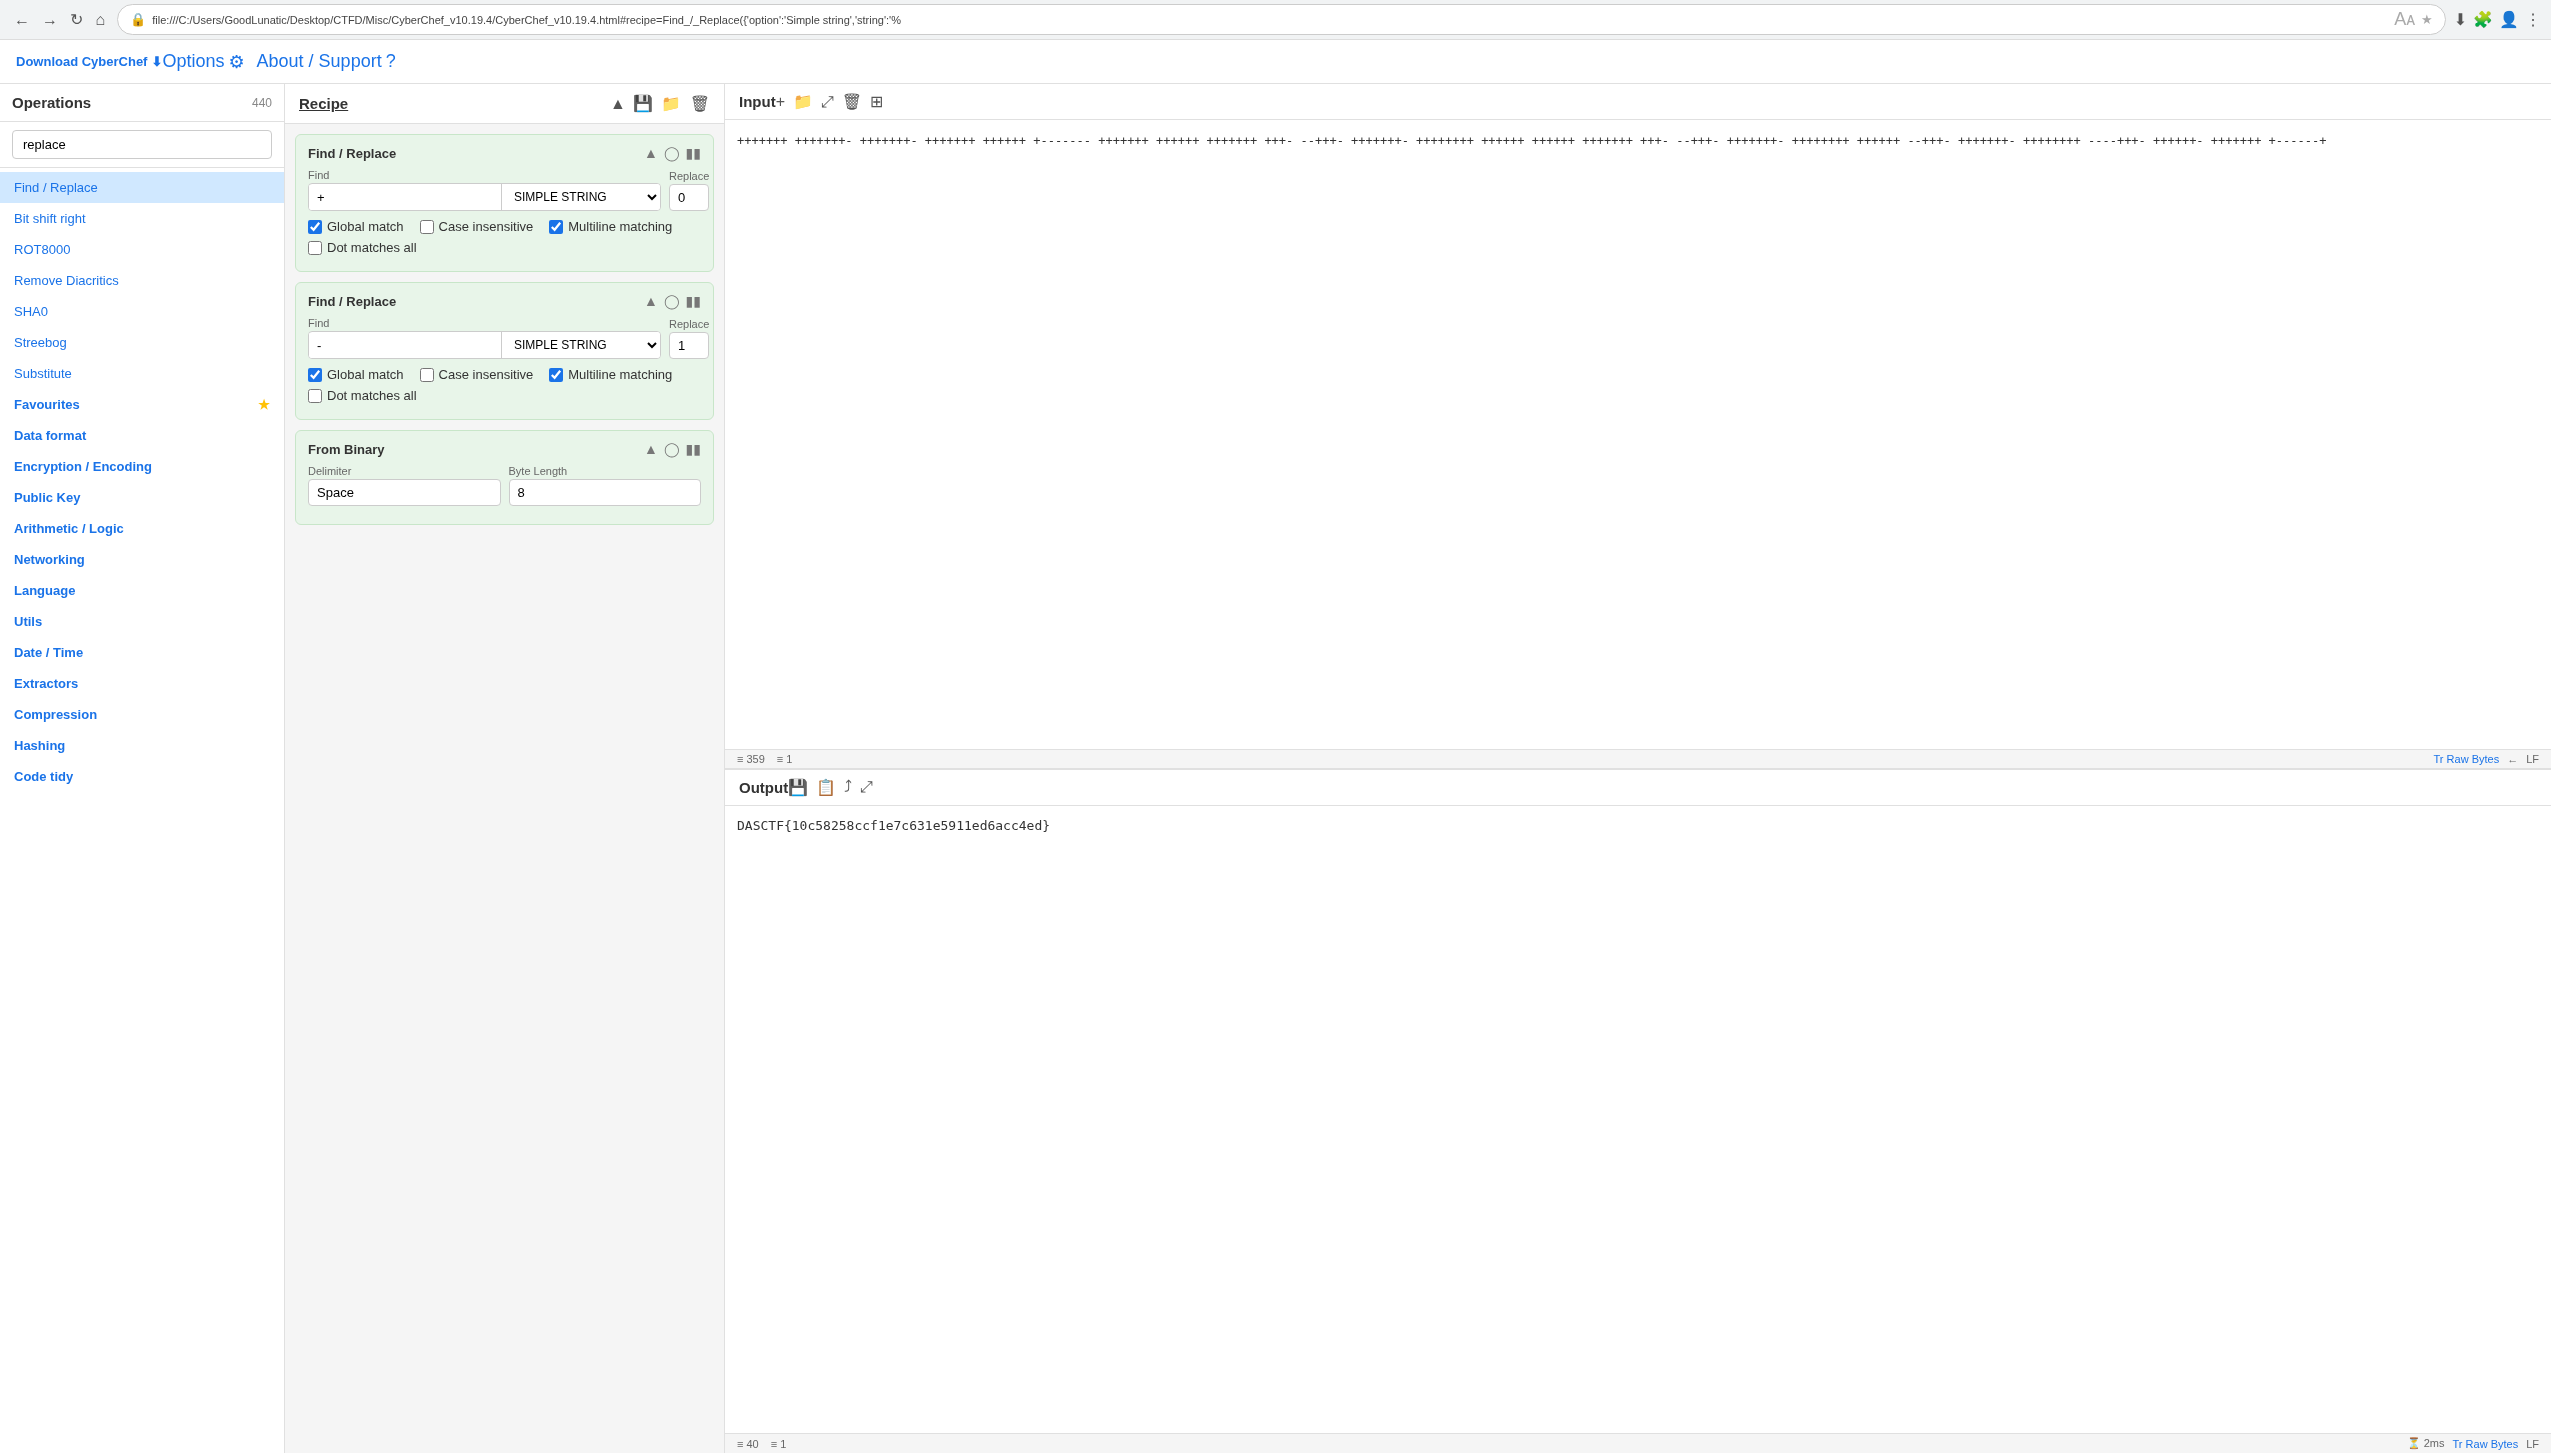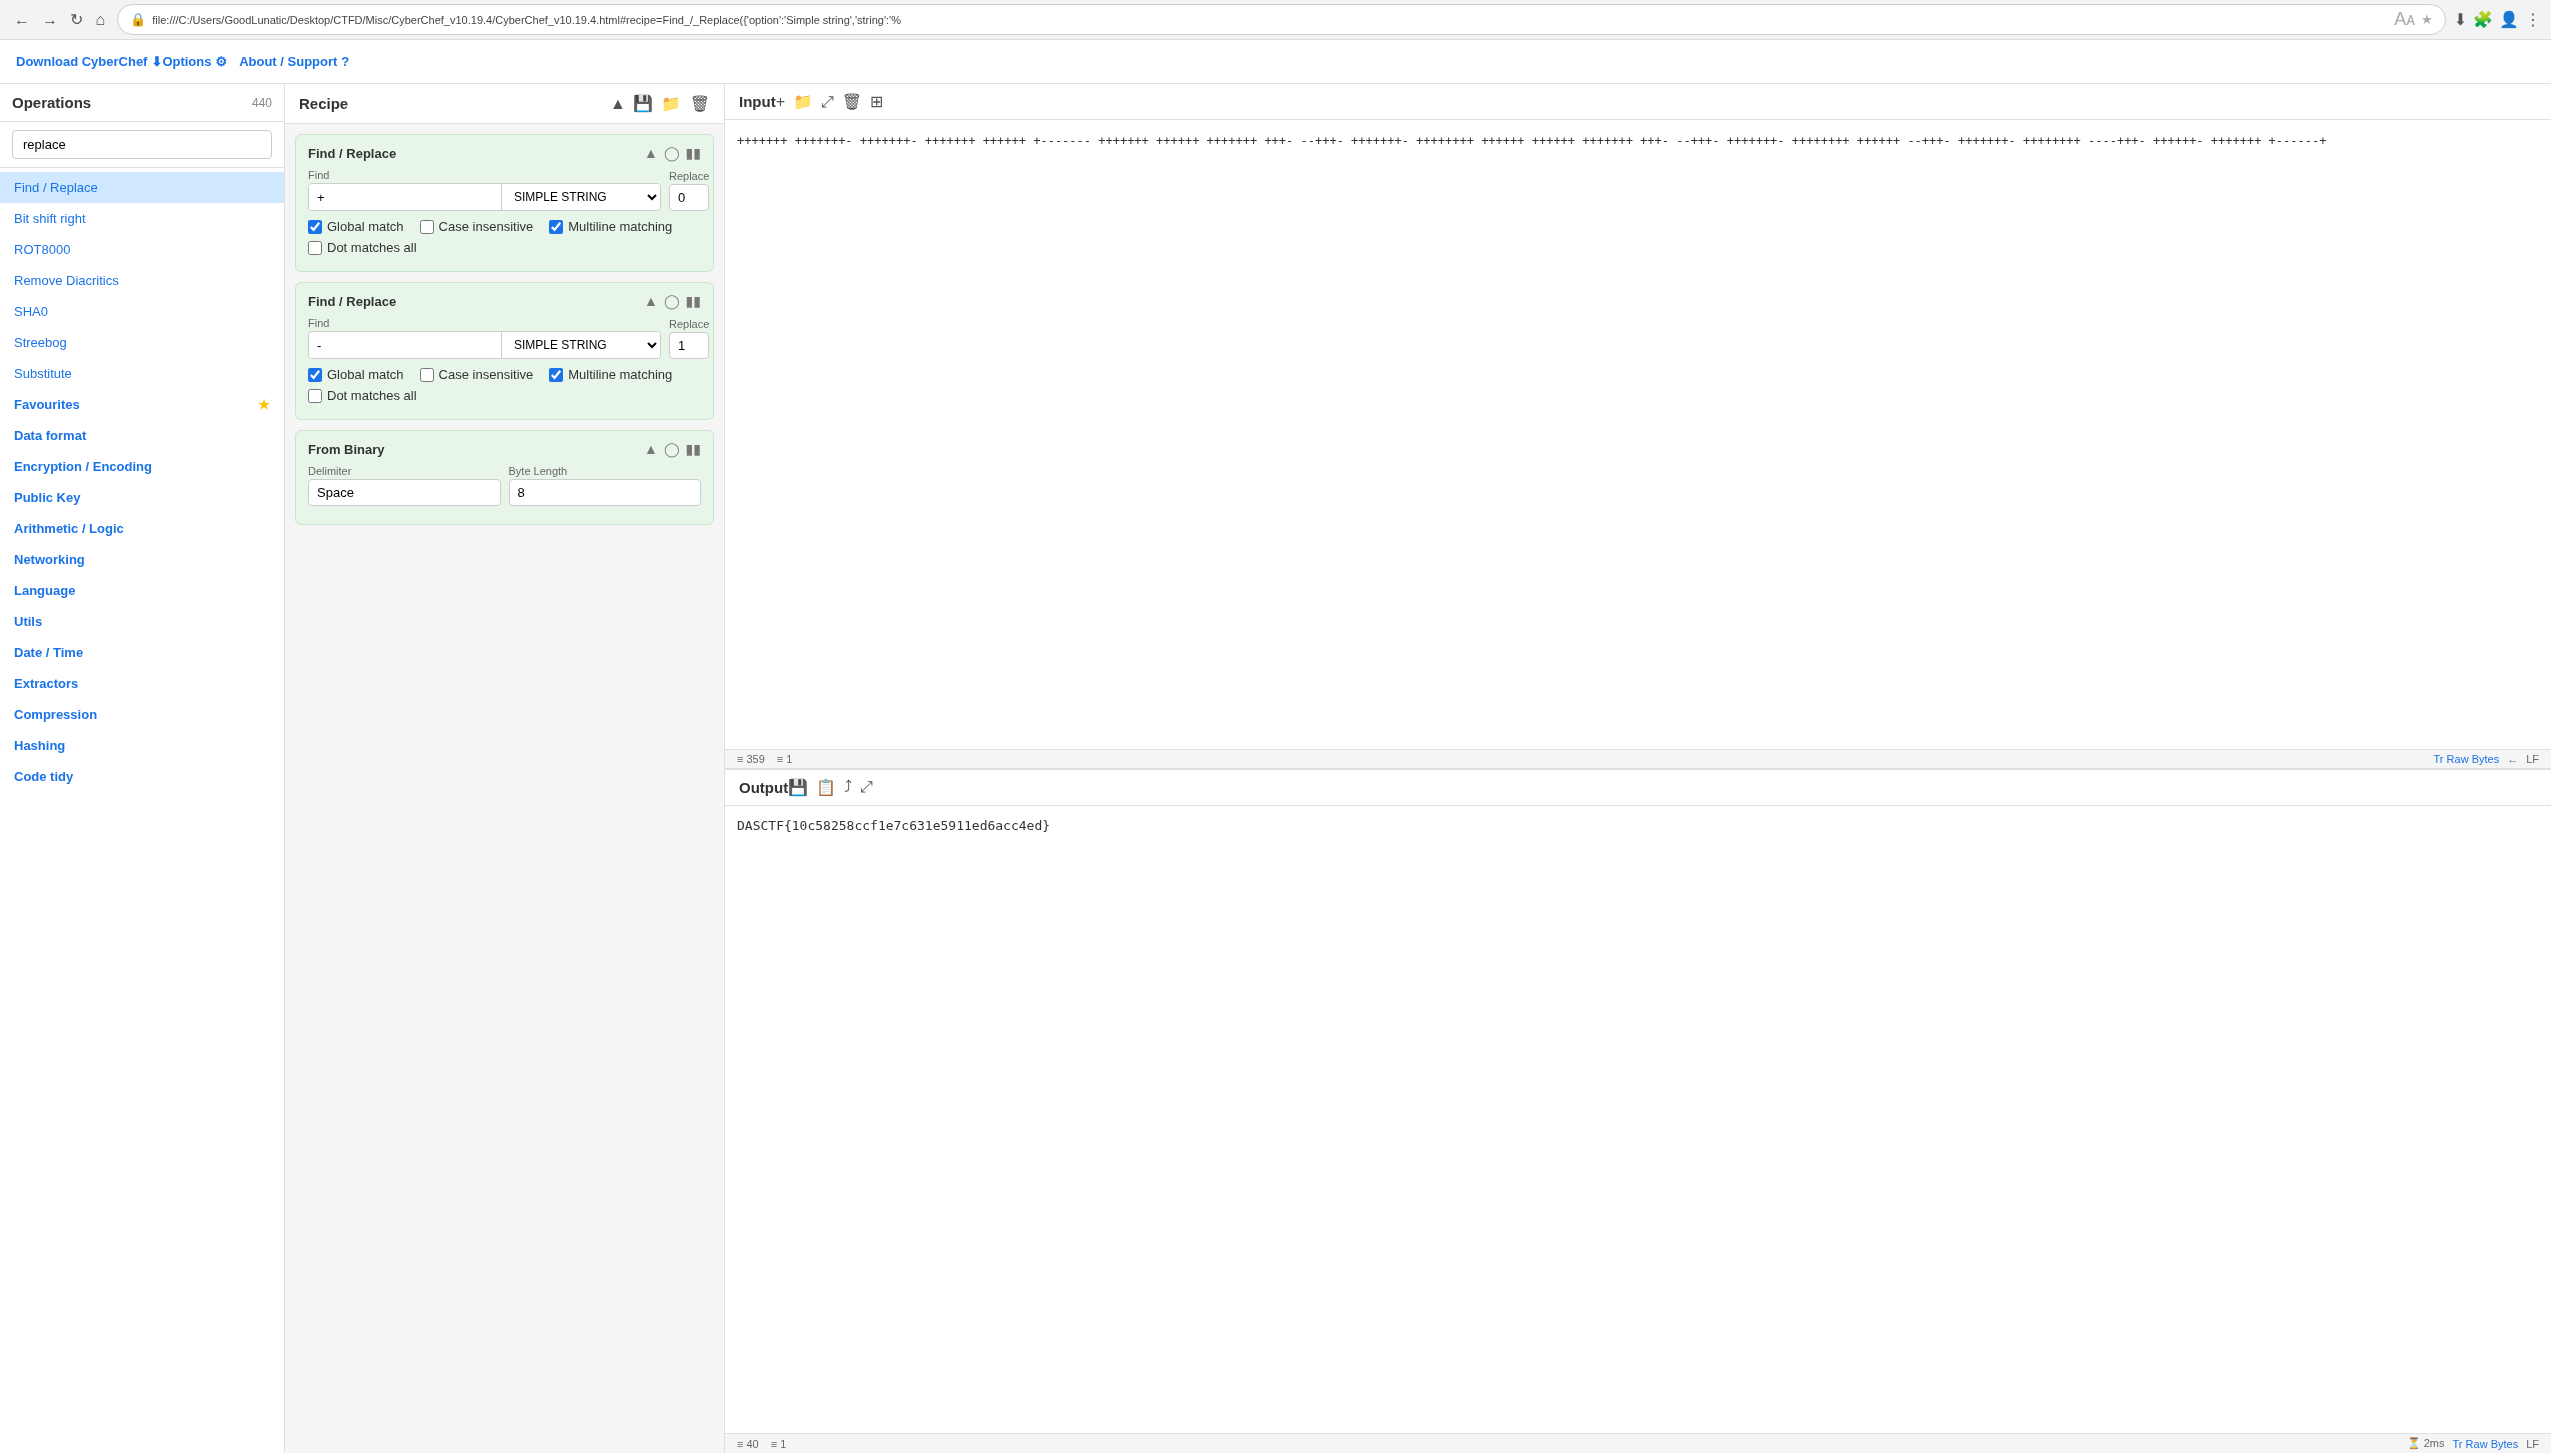--- a/index.html
+++ b/index.html
@@ -63,25 +63,24 @@
     .topbar-right {
       display: flex;
       gap: 12px;
       align-items: center;
     }
     .topbar-right-btn {
       color: #1a73e8;
       background: none;
       border: none;
       cursor: pointer;
-      font-size: 13px;
+      font-size: 18px;
       display: flex;
       align-items: center;
       gap: 4px;
-      font-weight: bold;
     }
 
     
     .main-layout {
       display: flex;
       height: calc(100vh - 84px);
     }
 
     
     .sidebar {
@@ -144,21 +143,21 @@
       flex-shrink: 0;
     }
     .recipe-header {
       display: flex;
       justify-content: space-between;
       align-items: center;
       padding: 10px 14px;
       background: white;
       border-bottom: 1px solid #e0e0e0;
     }
-    .recipe-title { font-size: 15px; font-weight: bold; color: #333; }
+    .recipe-title { font-size: 15px; font-weight: bold; color: #333; text-decoration: underline; }
     .recipe-header-actions { display: flex; gap: 8px; align-items: center; }
     .header-icon-btn { background: none; border: none; cursor: pointer; color: #555; font-size: 16px; }
 
     .recipe-body { overflow-y: auto; flex: 1; padding: 10px; }
 
     
     .op-card {
       background: #e8f5e9;
       border: 1px solid #c8e6c9;
       border-radius: 6px;

